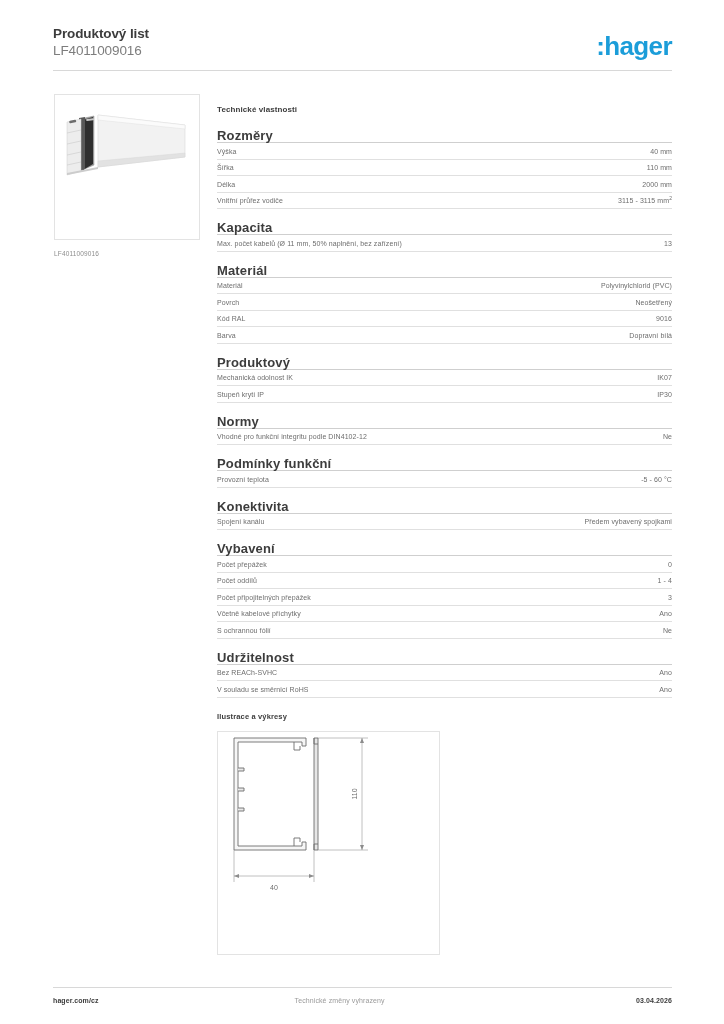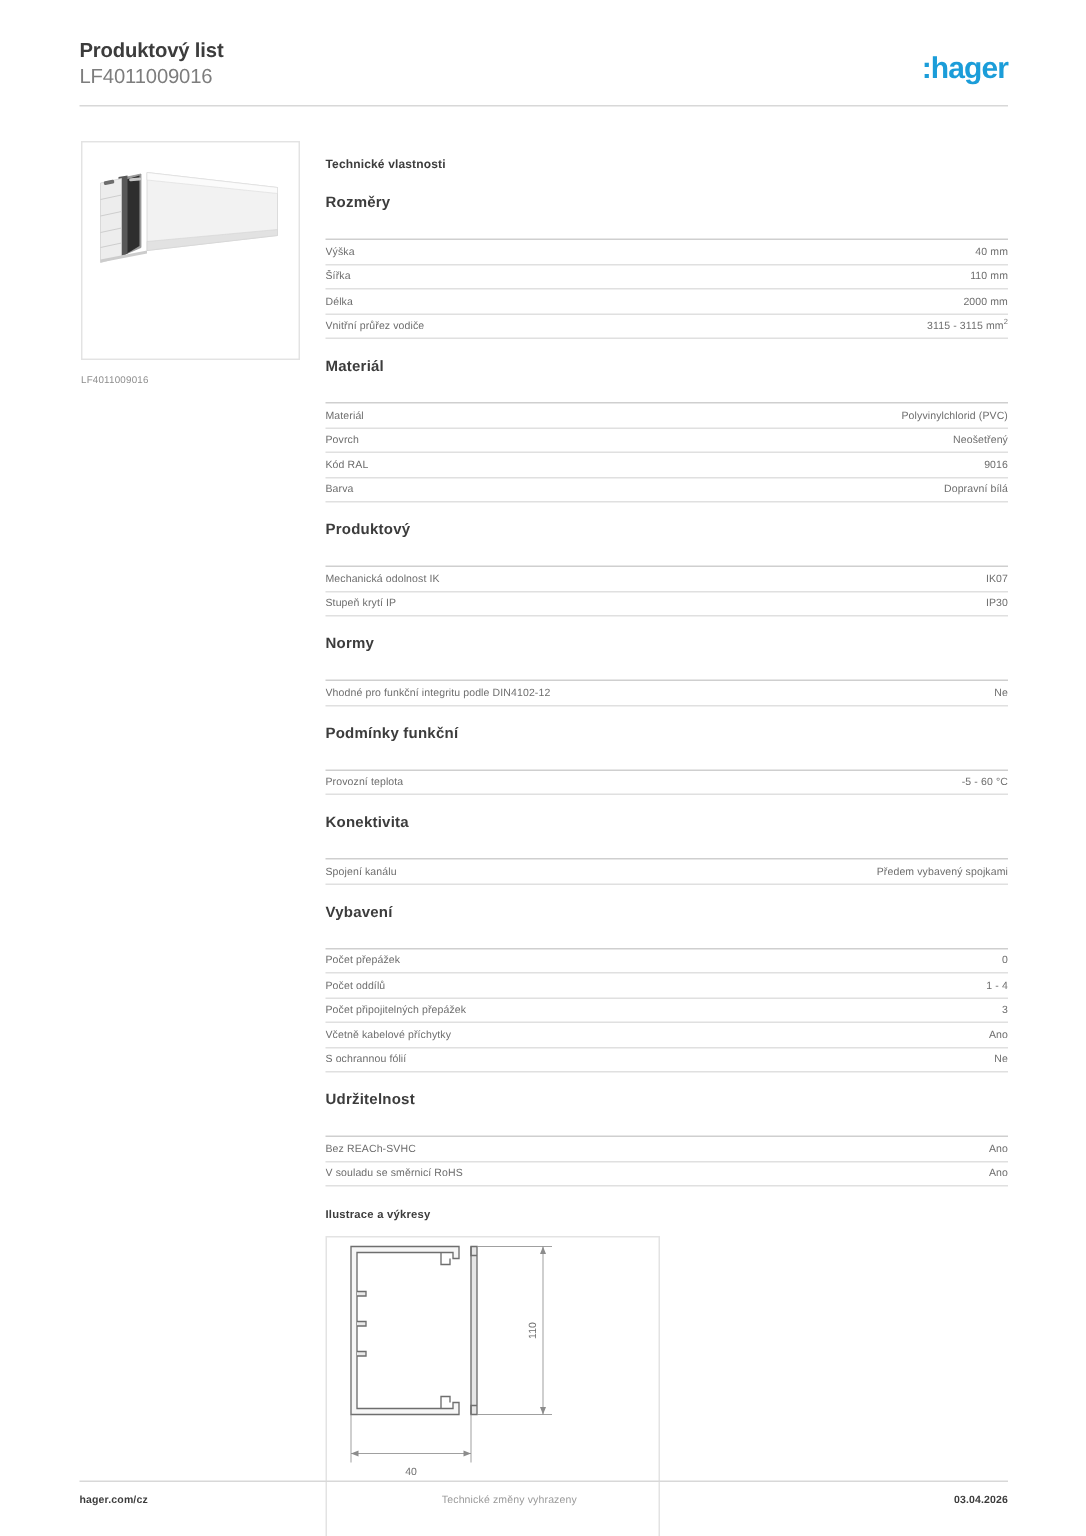--- a/index.html
+++ b/index.html
@@ -45,21 +45,21 @@
     font-weight: normal;
     color: #7d7d7d;
     line-height: 17px;
     letter-spacing: -0.1px;
     margin: 0;
   }
   .brand {
     position: absolute;
     right: 0;
     top: 8px;
-    font-size: 20px;
+    font-size: 26px;
     font-weight: bold;
     letter-spacing: -0.6px;
     line-height: 24px;
     margin-left: 24px;
   }
   .header-rule {
     position: absolute;
     left: 53px;
     top: 70px;
     width: 619px;
@@ -102,26 +102,26 @@
   .spec-title {
     font-size: 8px;
     font-weight: bold;
     color: #3c3c3c;
     letter-spacing: 0.1px;
     margin: 0 0 16px 0;
     line-height: 10px;
   }
   .group { margin-bottom: 14px; }
   .group-title {
-    font-size: 10px;
+    font-size: 13px;
     font-weight: bold;
     color: #3c3c3c;
     letter-spacing: 0.15px;
     line-height: 10px;
-    padding-bottom: 18px;
+    padding-bottom: 1px;
     border-bottom: 1px solid #cfcfcf;
     margin: 0;
   }
   .row {
     display: flex;
     justify-content: space-between;
     align-items: baseline;
     border-bottom: 1px solid #e0e0e0;
     padding: 3.5px 0 3px 0;
     font-size: 7px;
@@ -264,20 +264,27 @@
           <div class="row">
             <span class="label">Délka</span>
             <span class="value">2000 mm</span>
           </div>
           <div class="row">
             <span class="label">Vnitřní průřez vodiče</span>
             <span class="value">3115 - 3115 mm<sup>2</sup></span>
           </div>
         </div>
         <div class="group">
+          <div class="group-title">Kapacita</div>
+          <div class="row">
+            <span class="label">Max. počet kabelů (Ø 11 mm, 50% naplnění, bez zařízení)</span>
+            <span class="value">13</span>
+          </div>
+        </div>
+        <div class="group">
           <div class="group-title">Materiál</div>
           <div class="row">
             <span class="label">Materiál</span>
             <span class="value">Polyvinylchlorid (PVC)</span>
           </div>
           <div class="row">
             <span class="label">Povrch</span>
             <span class="value">Neošetřený</span>
           </div>
           <div class="row">

